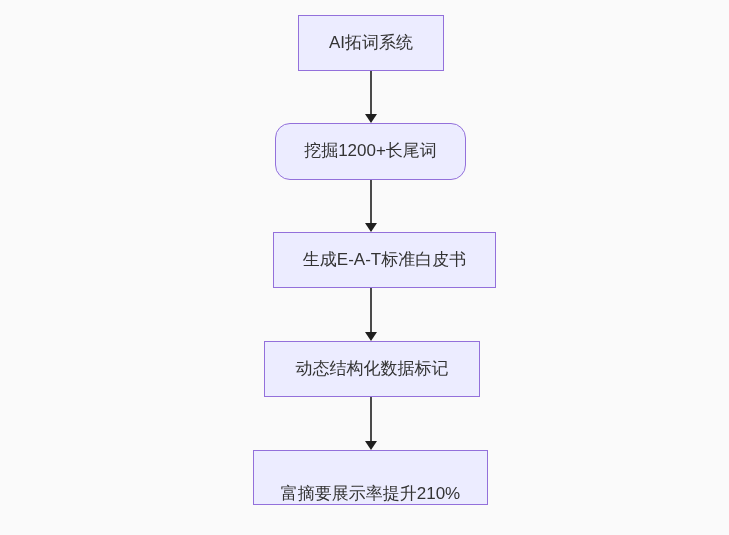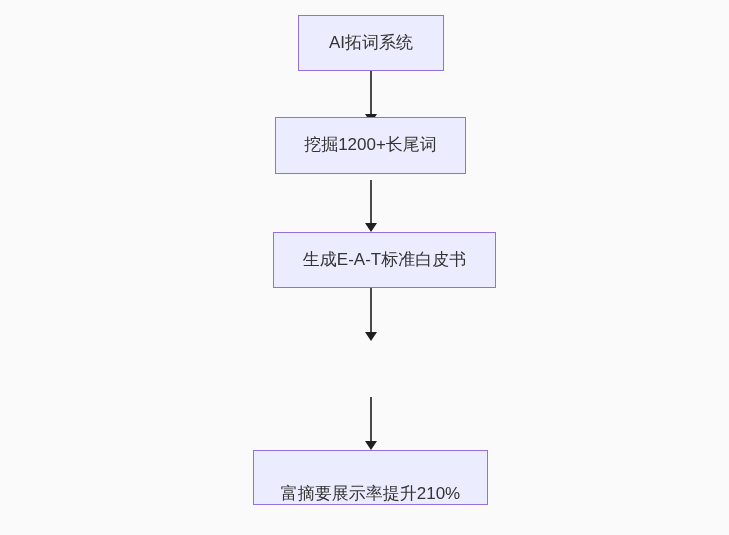--- a/index.html
+++ b/index.html
@@ -27,21 +27,21 @@
     color: #333333;
     display: flex;
     align-items: center;
     justify-content: center;
     font-size: 17px;
     line-height: 1.2;
     text-align: center;
     white-space: nowrap;
   }
   .node-1 { left: 298px; top: 15px;  width: 146px; height: 56px; }
-  .node-2 { left: 275px; top: 117px; width: 191px; height: 57px; }
+  .node-2 { left: 275px; top: 123px; width: 191px; height: 57px; border-radius: 15px; }
   .node-3 { left: 260px; top: 232px; width: 223px; height: 56px; margin-left: 13px; }
   .node-4 { left: 264px; top: 341px; width: 216px; height: 56px; }
   .node-5 { left: 253px; top: 450px; width: 235px; height: 55px; align-items: flex-end; }
 
   .edge {
     position: absolute;
     left: 364px;
     width: 14px;
   }
   .edge-1 { top: 71px;  height: 52px; }
@@ -93,20 +93,23 @@
 
   <div class="node node-3">
     <span>生成E-A-T标准白皮书</span>
   </div>
 
   <div class="edge edge-3">
     <div class="edge-line"></div>
     <div class="edge-arrowhead"></div>
   </div>
 
+  <div class="node node-4">
+    <span>动态结构化数据标记</span>
+  </div>
 
   <div class="edge edge-4">
     <div class="edge-line"></div>
     <div class="edge-arrowhead"></div>
   </div>
 
   <div class="node node-5">
     <span>富摘要展示率提升210%</span>
   </div>
 

